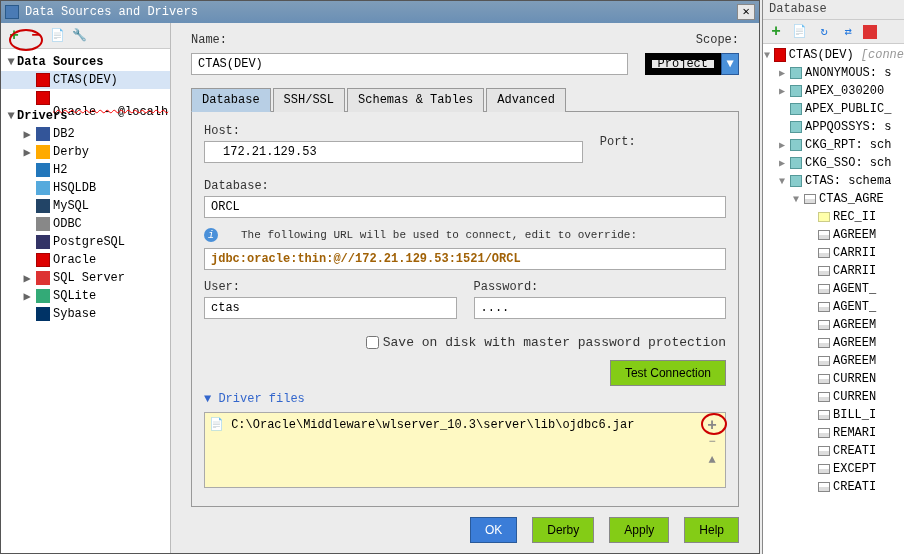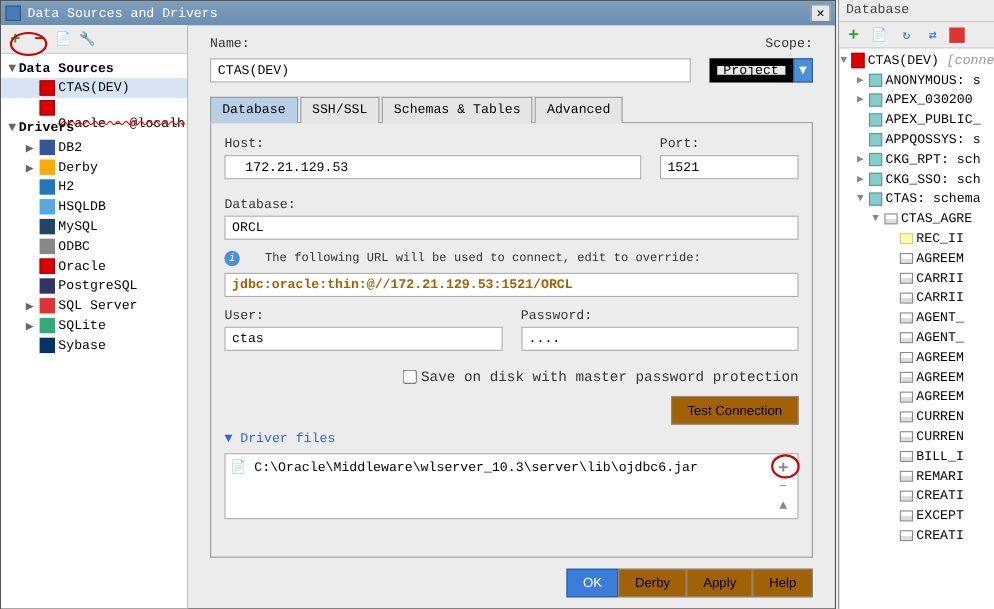--- a/index.html
+++ b/index.html
@@ -41,27 +41,27 @@
 input[type=text], input[type=password] { border: 1px solid #aaa; padding: 3px 6px; font-family: "Courier New"; font-size: 12px; background: #fff; height: 22px; }
 .tabs { display: flex; border-bottom: 1px solid #999; margin-top: 6px; }
 .tab { padding: 4px 10px; border: 1px solid #999; border-bottom: none; background: #e5e5e5; cursor: pointer; margin-right: 2px; position: relative; top: 1px; }
 .tab.active { background: #b8cfe5; border-bottom: 1px solid #b8cfe5; }
 .tab-content { border: 1px solid #999; border-top: none; padding: 12px; background: #ececec; flex: 1; overflow: auto; }
 .field-group { margin-bottom: 10px; }
 .field-group .label { display: block; margin-bottom: 3px; }
 .info-icon { width: 14px; height: 14px; border-radius: 50%; background: #4a90d9; color: #fff; display: inline-flex; align-items: center; justify-content: center; font-size: 10px; font-style: italic; margin-right: 6px; }
 .url-input { background: #f0f0f0; color: #a16207; font-weight: bold; }
 .checkbox-row { display: flex; align-items: center; gap: 4px; margin-top: 4px; }
-.btn { padding: 4px 14px; border: 1px solid #888; background: #a16207; cursor: pointer; height: 26px; font-family: Arial, sans-serif; font-size: 12px; }
+.btn { padding: 4px 14px; border: 1px solid #888; background: #84cc16; cursor: pointer; height: 26px; font-family: Arial, sans-serif; font-size: 12px; }
 .btn.primary { background: #3b7dd8; color: #fff; border-color: #2a5a9a; }
 .section-header { color: #36c; cursor: pointer; margin: 6px 0; }
-.driver-box { border: 1px solid #aaa; background: #ffffff; height: 60px; padding: 4px; position: relative; }
+.driver-box { border: 1px solid #aaa; background: #fef9c3; height: 76px; padding: 4px; position: relative; }
 .driver-controls { position: absolute; right: 4px; top: 4px; display: flex; flex-direction: column; gap: 2px; }
 .driver-ctrl { width: 18px; height: 16px; text-align: center; cursor: pointer; color: #888; }
-.button-bar { display: flex; justify-content: flex-end; gap: 0; padding: 10px 0 0 0; }
+.button-bar { display: flex; justify-content: flex-end; gap: 15px; padding: 10px 0 0 0; }
 .scope-select { display: flex; align-items: center; }
 .scope-btn { background: #e8e8e8; border: 7px solid #000000; padding: 2px 6px; height: 22px; display: flex; align-items: center; }
 .scope-arrow { width: 18px; height: 22px; background: #4a90d9; display: flex; align-items: center; justify-content: center; color: #fff; border: 1px solid #2a5a9a; }
 
 .side-panel { position: absolute; left: 762px; top: 0; width: 142px; height: 554px; background: #fff; border-left: 1px solid #888; }
 .side-header { height: 20px; background: #ececec; border-bottom: 1px solid #ccc; padding: 2px 6px; color: #444; }
 .side-toolbar { height: 24px; background: #ececec; border-bottom: 1px solid #ccc; display: flex; align-items: center; padding: 0 4px; gap: 6px; }
 .side-tree { padding: 2px 0; overflow: hidden; }
 .side-item { display: flex; align-items: center; height: 18px; white-space: nowrap; cursor: pointer; }
 .side-item .arrow { width: 10px; text-align: center; color: #888; font-size: 10px; }
@@ -137,27 +137,27 @@
             <span class="tree-icon icon-mysql"></span>
             <span>MySQL</span>
           </div>
         <div class="tree-item">
             <span class="spacer" style="width:28px"></span>
             <span class="tree-icon icon-odbc"></span>
             <span>ODBC</span>
           </div>
         <div class="tree-item">
             <span class="spacer" style="width:28px"></span>
+            <span class="tree-icon icon-pg"></span>
+            <span>PostgreSQL</span>
+          </div>
+        <div class="tree-item">
+            <span class="spacer" style="width:28px"></span>
             <span class="tree-icon icon-oracle"></span>
             <span>Oracle</span>
-          </div>
-        <div class="tree-item">
-            <span class="spacer" style="width:28px"></span>
-            <span class="tree-icon icon-pg"></span>
-            <span>PostgreSQL</span>
           </div>
         <div class="tree-item">
             <span class="spacer" style="width:16px"></span>
             <span class="arrow">▶</span>
             <span class="tree-icon icon-sqlserver"></span>
             <span>SQL Server</span>
           </div>
         <div class="tree-item">
             <span class="spacer" style="width:16px"></span>
             <span class="arrow">▶</span>
@@ -191,21 +191,20 @@
         <div class="tab">Advanced</div>
       </div>
       <div class="tab-content">
         <div class="row">
           <div class="field-group" style="flex:3">
             <span class="label">Host:</span>
             <input type="text" style="width: 100%; padding-left: 18px;" value="172.21.129.53">
           </div>
           <div class="field-group" style="flex:1">
             <span class="label">Port:</span>
-            <input type="text" style="width: 100%;" value="1521">
           </div>
         </div>
         <div class="field-group">
           <span class="label">Database:</span>
           <input type="text" style="width: 100%;" value="ORCL">
         </div>
         <div class="row">
           <span class="info-icon">i</span>
           <span class="label" style="font-size:11px">The following URL will be used to connect, edit to override:</span>
         </div>

